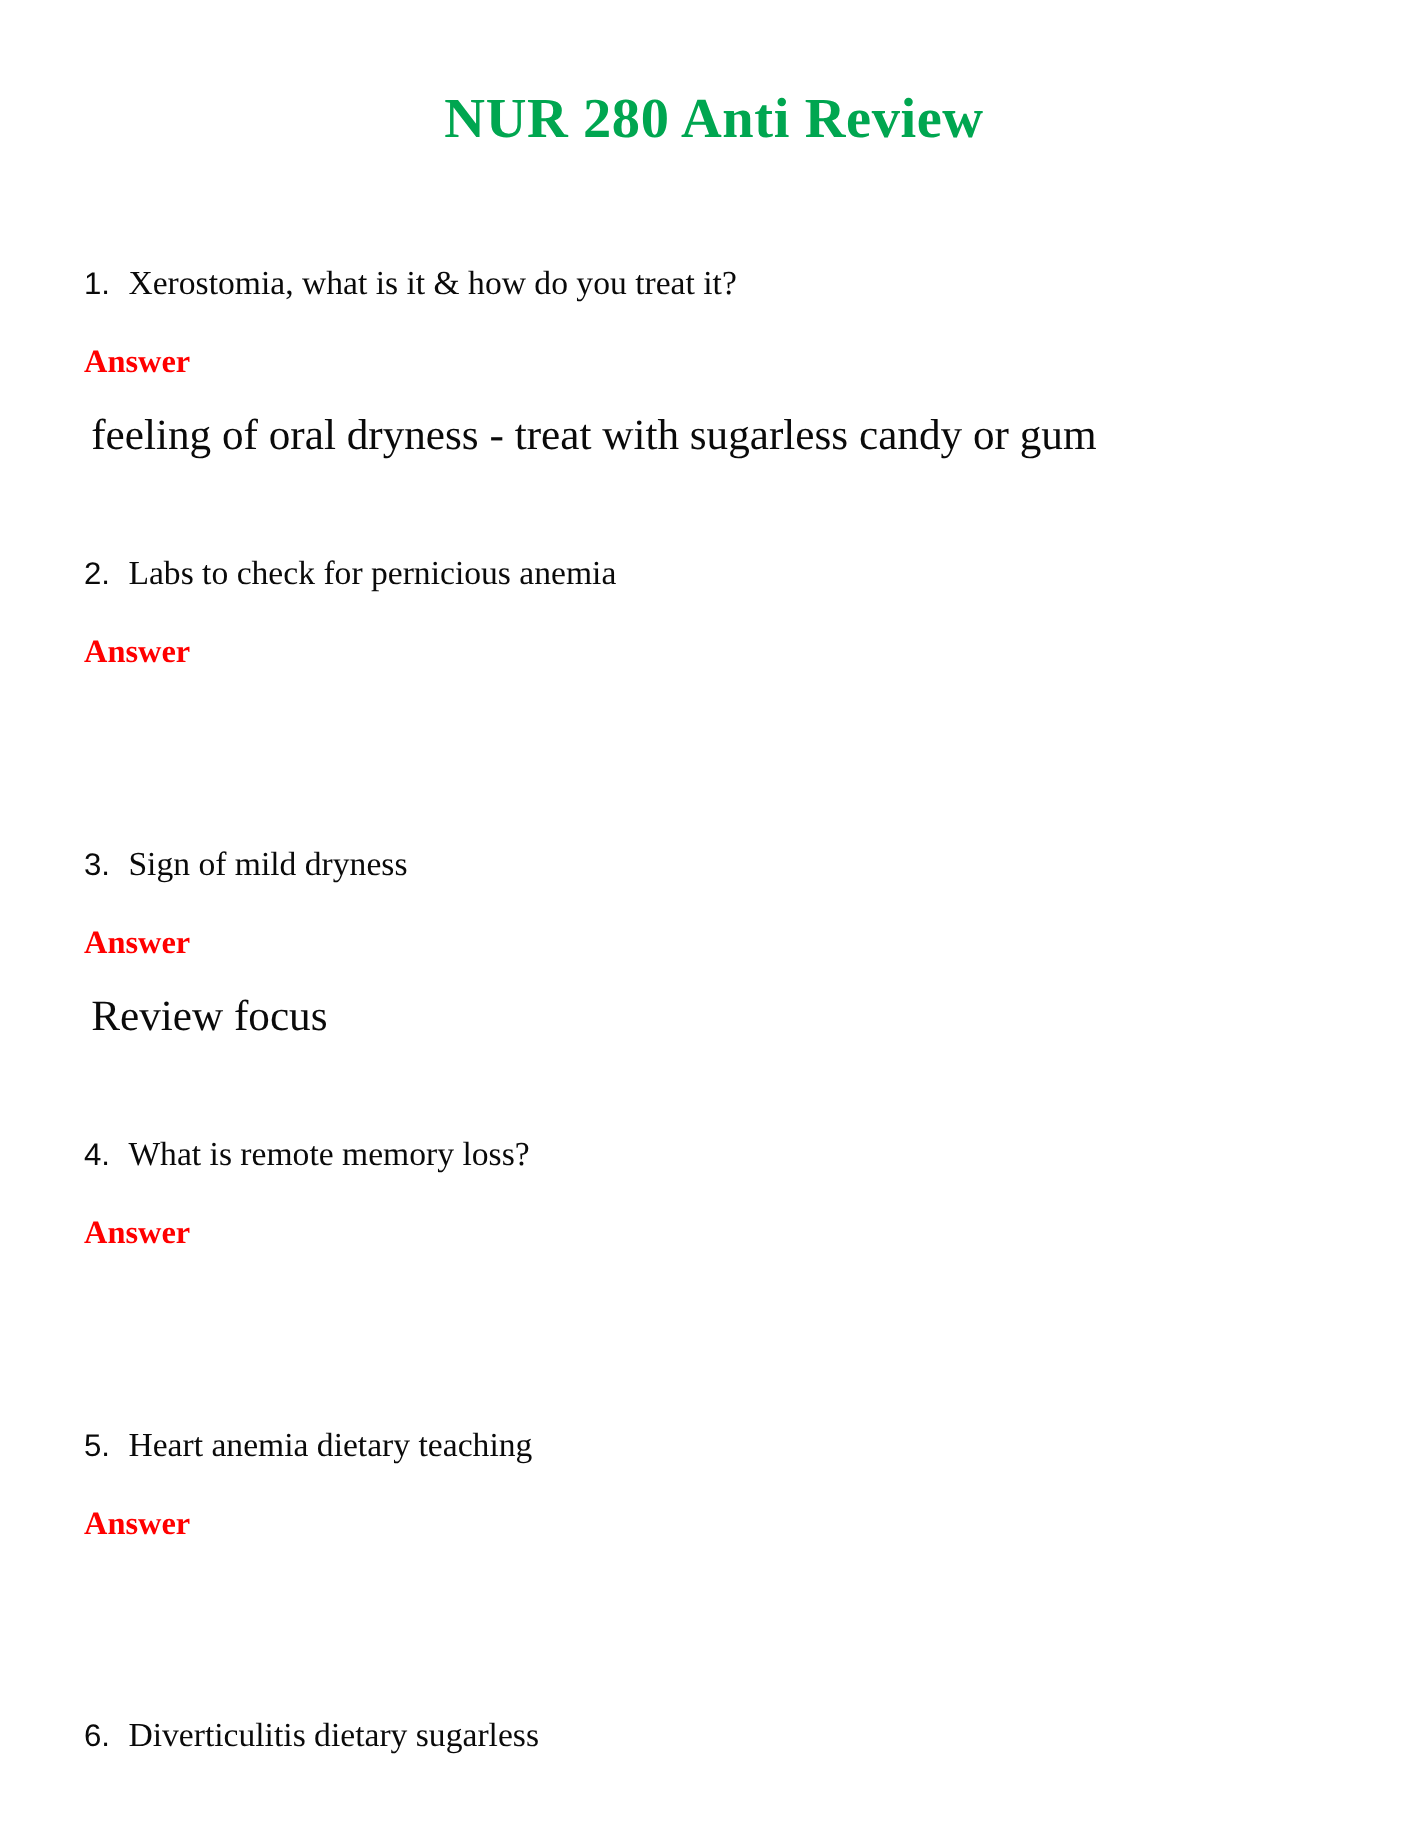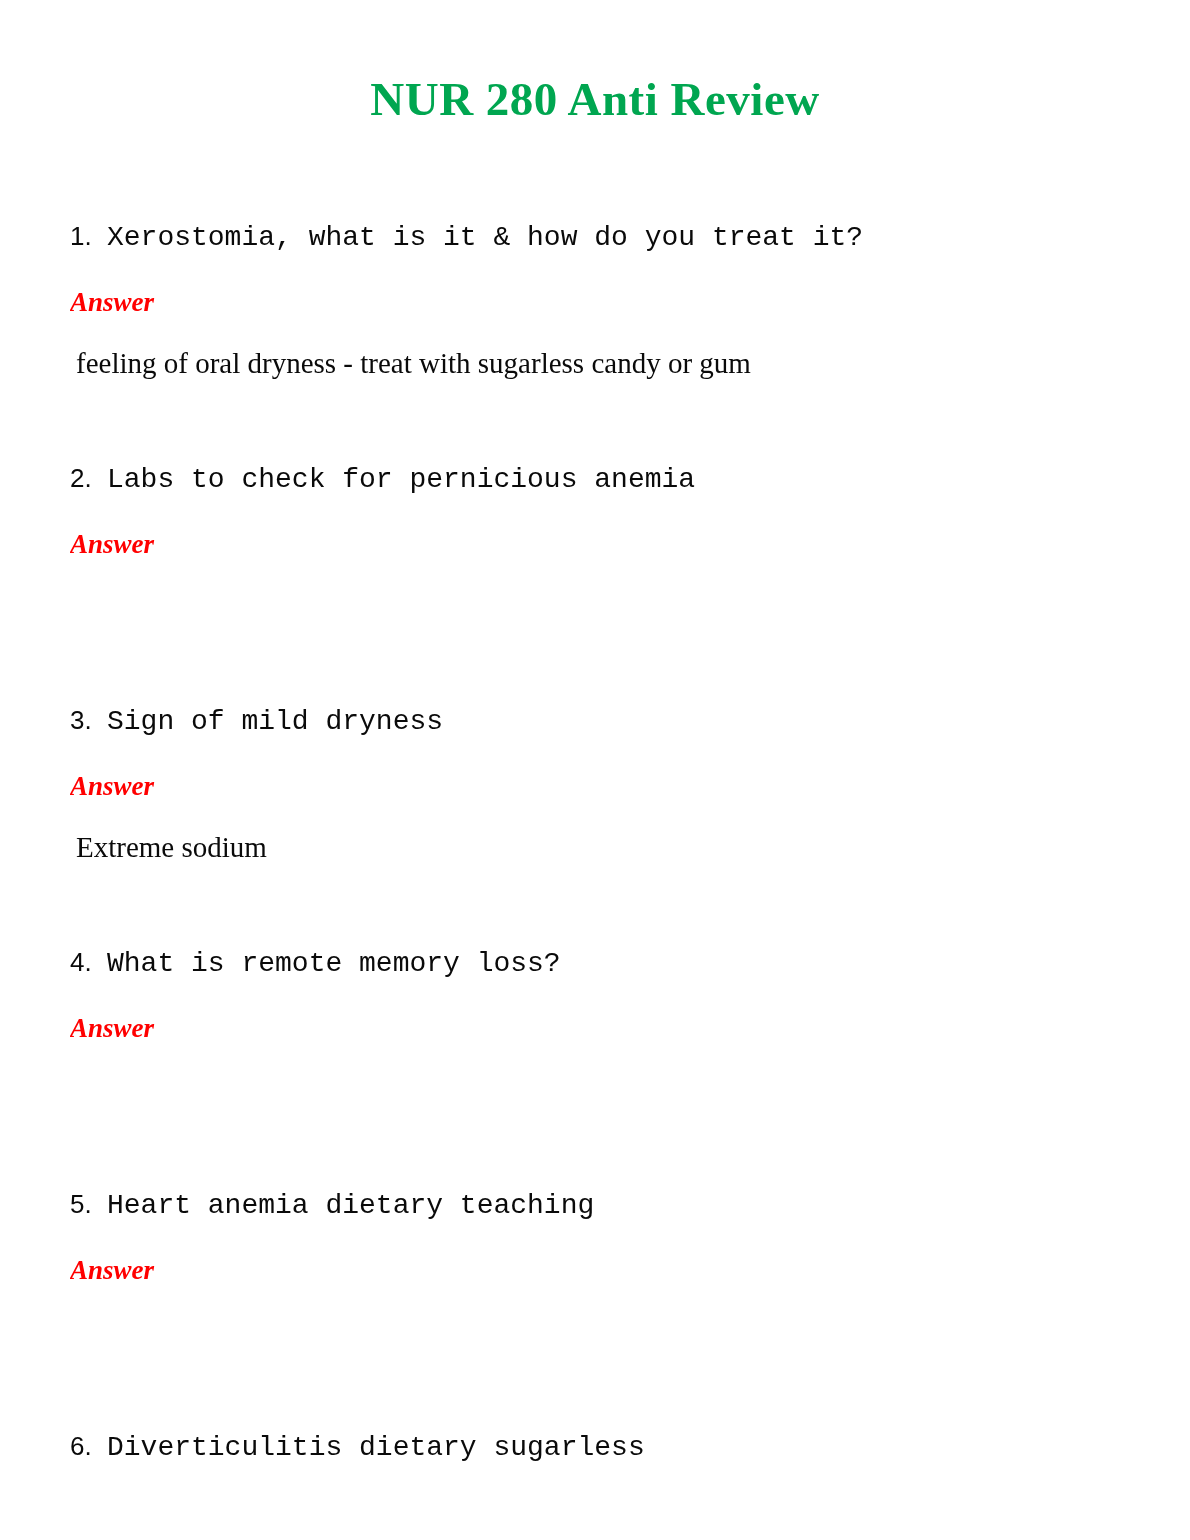--- a/index.html
+++ b/index.html
@@ -46,35 +46,34 @@
     font-size: 28px;
     line-height: 36px;
   }
   .q-number {
     font-family: "Liberation Sans", sans-serif;
     font-size: 26px;
     min-width: 37px;
     flex: 0 0 auto;
   }
   .q-text {
-    font-family: Liberation Mono, monospace;
+    font-family: Liberation Serif, serif;
     flex: 1 1 auto;
   }
   .answer-label {
     margin-top: 28px;
     font-size: 27px;
     line-height: 36px;
     font-weight: bold;
     color: var(--answer-color);
-    font-style: italic;
   }
   .answer-text {
     margin-top: 25px;
     padding-left: 6px;
-    font-size: 29px;
+    font-size: 36px;
     line-height: 36px;
   }
 </style>
 </head>
 <body>
 
 <div class="page">
 
   <h1 class="doc-title">NUR 280 Anti Review</h1>
 
@@ -95,21 +94,21 @@
       </div>
       <div class="answer-label">Answer</div>
     </div>
 
     <div class="qa-block">
       <div class="question-line">
         <span class="q-number">3.</span>
         <span class="q-text">Sign of mild dryness</span>
       </div>
       <div class="answer-label">Answer</div>
-      <div class="answer-text">Extreme sodium</div>
+      <div class="answer-text">Review focus</div>
     </div>
 
     <div class="qa-block">
       <div class="question-line">
         <span class="q-number">4.</span>
         <span class="q-text">What is remote memory loss?</span>
       </div>
       <div class="answer-label">Answer</div>
     </div>
 

